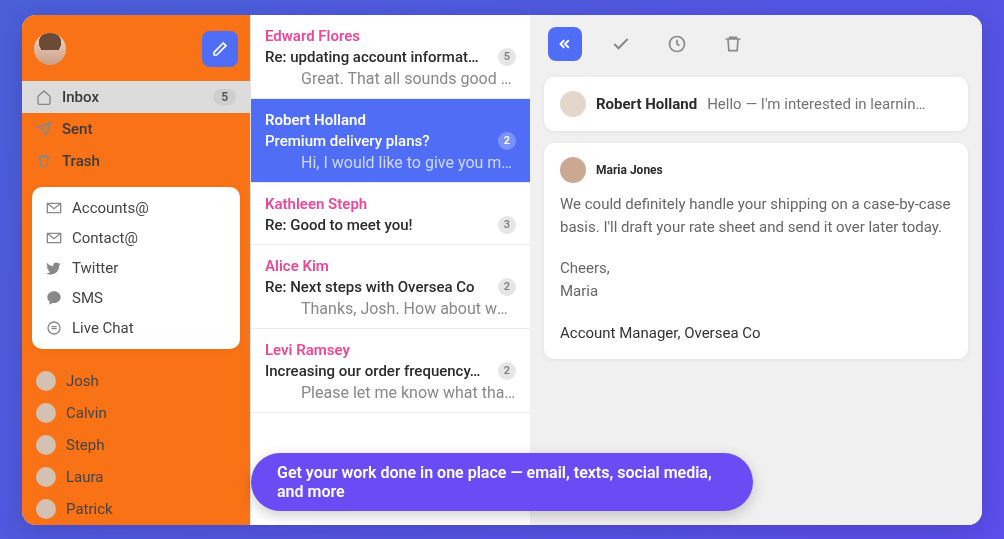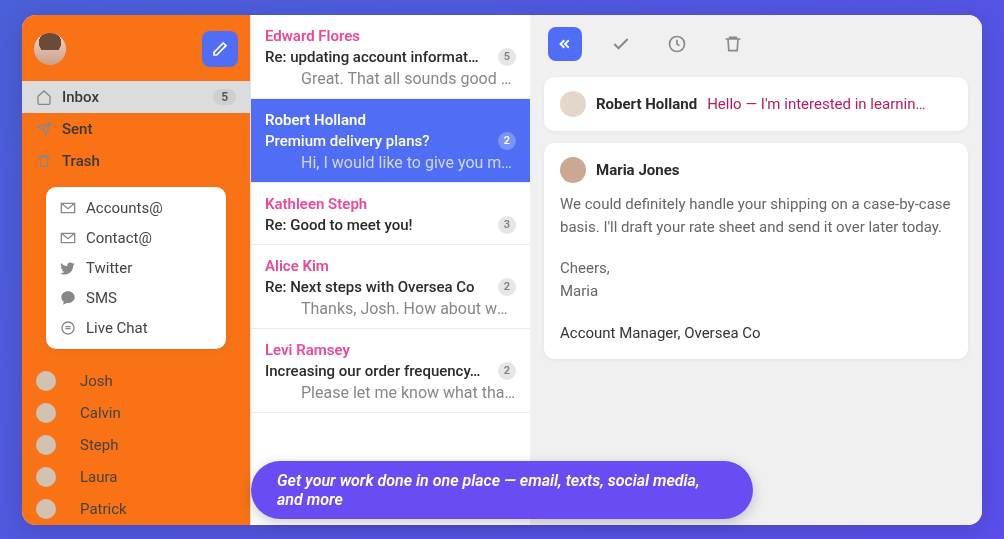--- a/index.html
+++ b/index.html
@@ -57,31 +57,31 @@
     cursor: pointer;
   }
   .folder-item.active { background: #dcdcdc; }
   .folder-item .label { flex: 1; font-weight: 500; color: #3a3a3a; }
   .folder-item .count {
     background: #cfcfcf; color: #555; font-size: 12px;
     border-radius: 10px; padding: 1px 8px; font-weight: 600;
   }
   .icon-sm { width: 16px; height: 16px; color:#888; flex-shrink:0; }
   .channel-card {
-    background: #fff; border-radius: 10px; margin: 10px 24px;
+    background: #fff; border-radius: 10px; margin: 10px 10px;
     padding: 6px 0;
     box-shadow: 0 2px 6px rgba(0,0,0,0.06);
   }
   .channel-item {
     display:flex; align-items:center; gap:10px;
     padding: 6px 14px; color:#444; font-size:15px; cursor:pointer;
   }
   .team-list { padding: 6px 0; }
   .team-item {
-    display:flex; align-items:center; gap:24px;
+    display:flex; align-items:center; gap:10px;
     padding: 6px 14px; color:#444; font-size:15px; cursor:pointer;
   }
   .team-avatar {
     width: 20px; height: 20px; border-radius:50%;
     background:#d3c1b3;
   }
   
   .conv-list {
     width: 280px; background: #fff;
     border-left:1px solid #e2e2e2;
@@ -124,33 +124,32 @@
     background:#fff; border-radius:10px; padding:14px 16px;
     box-shadow:0 1px 4px rgba(0,0,0,0.06);
   }
   .thread-head {
     display:flex; align-items:center; gap:10px;
   }
   .thread-head .avatar-xs {
     width:26px;height:26px;border-radius:50%;background:#e3d7cb;flex-shrink:0;
   }
   .thread-head .from { font-weight:700; color:#2b2b2b; font-size:15px; }
-  .thread-head .excerpt { color:#be185d; font-size:15px; white-space:nowrap; overflow:hidden; text-overflow:ellipsis; }
+  .thread-head .excerpt { color:#737373; font-size:15px; white-space:nowrap; overflow:hidden; text-overflow:ellipsis; }
   .msg .from-row { display:flex; align-items:center; gap:10px; margin-bottom:10px; }
-  .msg .from-row .name { font-weight:700; color:#2b2b2b; font-size:15px; }
+  .msg .from-row .name { font-weight:700; color:#2b2b2b; font-size:12px; }
   .msg .from-row .avatar-xs { width:26px;height:26px;border-radius:50%;background:#caa892;flex-shrink:0;}
   .msg .body { color:#666; font-size:15px; line-height:1.55; }
   .msg .body .sig { color:#333; font-weight:400; margin-top:18px; }
   
   .cta {
-    position:absolute; bottom:20px; left:50%; transform:translateX(-50%);
+    position:absolute; bottom:28px; left:50%; transform:translateX(-50%);
     background:#6a4cf5; color:#fff; font-weight:600; font-size:16px;
     padding:10px 26px; border-radius:999px;
     box-shadow:0 4px 14px rgba(0,0,0,0.2);
-    font-style:italic;
   }
 </style>
 </head>
 <body>
 
 <div class="window">
 
   <div class="sidebar">
     <div class="sidebar-top">
       <div class="avatar-sm"></div>

